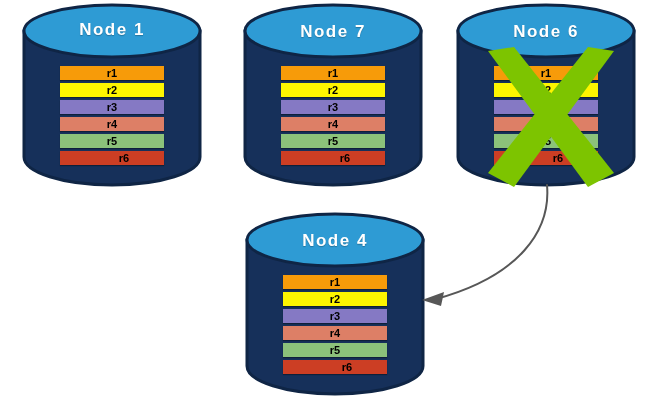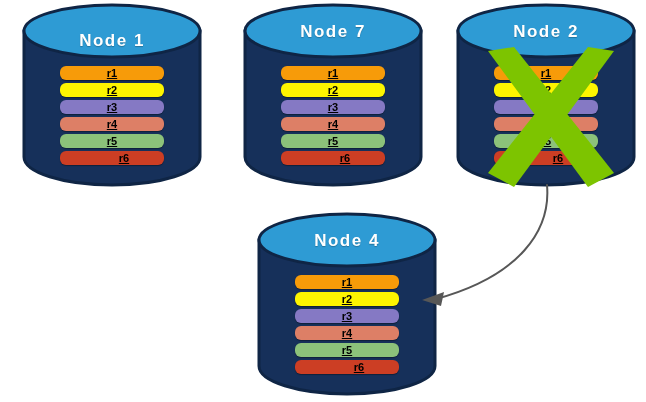--- a/index.html
+++ b/index.html
@@ -49,26 +49,25 @@
   .records {
     position: absolute;
     left: 0;
     width: 100%;
     box-sizing: border-box;
   }
   .record {
     position: relative;
     height: 14px;
     margin-bottom: 3px;
-    border-radius: 6px;
+    border-radius: 0;
     box-shadow: 0 1px 1px rgba(0,0,0,0.35);
     display: flex;
     align-items: center;
     justify-content: center;
-    text-decoration: underline;
   }
   .record:last-child { margin-bottom: 0; padding-left: 24px; }
   .record-label {
     font-size: 11px;
     font-weight: bold;
     color: #000000;
     line-height: 1;
     font-family: "Liberation Sans", sans-serif;
   }
 
@@ -92,21 +91,21 @@
 </head>
 <body>
 
 <div id="canvas">
 
   <div class="node" style="left:22px; top:3px; width:180px; height:182px;">
     <svg class="node-svg" width="180" height="182" viewBox="0 0 180 182">
       <path d="M2,28 L2,154 A88,28 0 0 0 178,154 L178,28 Z" fill="#16305A" stroke="#0F2545" stroke-width="3"></path>
       <ellipse cx="90" cy="28" rx="88" ry="26" fill="#2E9BD4" stroke="#0F2545" stroke-width="3"></ellipse>
     </svg>
-    <div class="node-title" style="top:28px;">Node  1</div>
+    <div class="node-title" style="top:17px;">Node  1</div>
     <div class="records" style="top:63px; padding:0 38px;">
       <div class="record" style="background:#F79B09;">
         <span class="record-label">r1</span>
       </div>
       <div class="record" style="background:#FDF500;">
         <span class="record-label">r2</span>
       </div>
       <div class="record" style="background:#8579C4;">
         <span class="record-label">r3</span>
       </div>
@@ -148,21 +147,21 @@
         <span class="record-label">r6</span>
       </div>
     </div>
   </div>
 
   <div class="node" style="left:456px; top:3px; width:180px; height:182px;">
     <svg class="node-svg" width="180" height="182" viewBox="0 0 180 182">
       <path d="M2,28 L2,154 A88,28 0 0 0 178,154 L178,28 Z" fill="#16305A" stroke="#0F2545" stroke-width="3"></path>
       <ellipse cx="90" cy="28" rx="88" ry="26" fill="#2E9BD4" stroke="#0F2545" stroke-width="3"></ellipse>
     </svg>
-    <div class="node-title" style="top:19px;">Node  2</div>
+    <div class="node-title" style="top:19px;">Node  6</div>
     <div class="records" style="top:63px; padding:0 38px;">
       <div class="record" style="background:#F79B09;">
         <span class="record-label">r1</span>
       </div>
       <div class="record" style="background:#FDF500;">
         <span class="record-label">r2</span>
       </div>
       <div class="record" style="background:#8579C4;">
         <span class="record-label">r3</span>
       </div>
@@ -178,21 +177,21 @@
     </div>
 
     <svg class="cross-overlay" width="126" height="140" viewBox="0 0 126 140" style="left:32px; top:44px;">
       <g fill="#7DC400">
         <polygon points="0,4 26,0 126,126 100,140"></polygon>
         <polygon points="126,4 100,0 0,126 26,140"></polygon>
       </g>
     </svg>
   </div>
 
-  <div class="node" style="left:245px; top:212px; width:180px; height:182px;margin-left:12px;">
+  <div class="node" style="left:245px; top:212px; width:180px; height:182px;">
     <svg class="node-svg" width="180" height="182" viewBox="0 0 180 182">
       <path d="M2,28 L2,154 A88,28 0 0 0 178,154 L178,28 Z" fill="#16305A" stroke="#0F2545" stroke-width="3"></path>
       <ellipse cx="90" cy="28" rx="88" ry="26" fill="#2E9BD4" stroke="#0F2545" stroke-width="3"></ellipse>
     </svg>
     <div class="node-title" style="top:19px;">Node  4</div>
     <div class="records" style="top:63px; padding:0 38px;">
       <div class="record" style="background:#F79B09;">
         <span class="record-label">r1</span>
       </div>
       <div class="record" style="background:#FDF500;">

